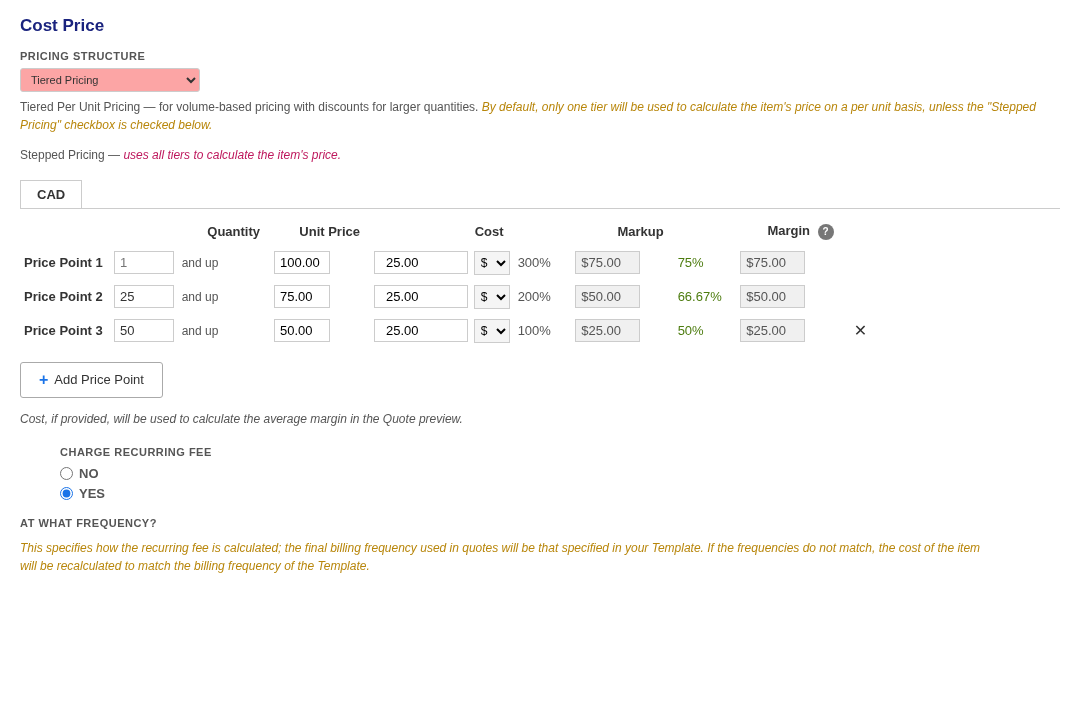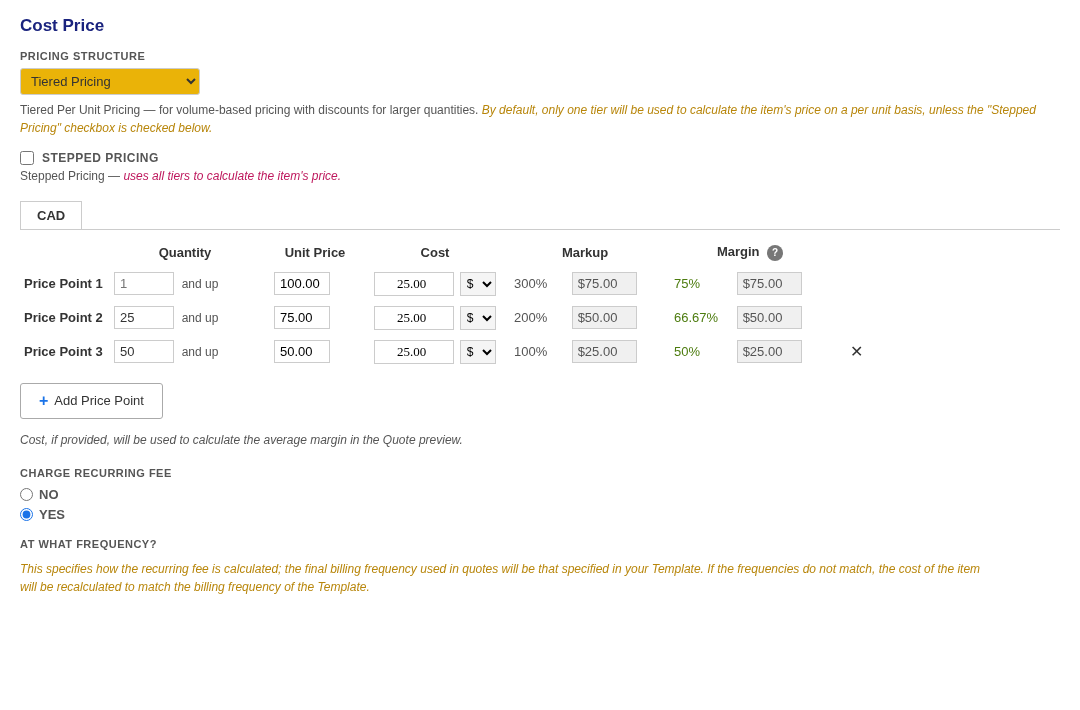--- a/index.html
+++ b/index.html
@@ -20,26 +20,26 @@
     }
     .section-label {
       font-size: 11px;
       font-weight: bold;
       color: #555;
       letter-spacing: 0.5px;
       margin-bottom: 6px;
     }
     select.pricing-structure-select {
       appearance: auto;
-      font-size: 13px;
+      font-size: 11px;
       padding: 4px 6px;
       border: 1px solid #ccc;
       border-radius: 3px;
       width: 180px;
-      background: #eab308;
+      background: #fca5a5;
       color: #333;
     }
     .description-text {
       font-size: 12px;
       color: #555;
       margin-top: 6px;
       line-height: 1.5;
     }
     .description-text em {
       color: #b8860b;
@@ -83,21 +83,21 @@
       font-weight: bold;
       cursor: pointer;
       color: #333;
     }
     .pricing-table {
       width: 100%;
       margin-top: 14px;
       border-collapse: collapse;
     }
     .pricing-table thead th {
-      text-align: center;
+      text-align: right;
       font-size: 13px;
       font-weight: bold;
       color: #333;
       padding-bottom: 6px;
       padding-right: 10px;
     }
     .pricing-table thead th.col-quantity { padding-left: 100px; }
     .pricing-table tbody tr td {
       padding: 5px 4px;
       vertical-align: middle;
@@ -125,25 +125,24 @@
       margin-left: 4px;
       margin-right: 10px;
     }
     .unit-price-input {
       width: 56px;
       padding: 3px 5px;
       border: 1px solid #ccc;
       font-size: 13px;
     }
     .cost-input {
-      width: 80px;
-      padding: 3px 22px;
-      border: 1px solid #ccc;
-      font-size: 13px;
-      font-family: Liberation Serif, serif;
+      width: 94px;
+      padding: 3px 11px;
+      border: 1px solid #ccc;
+      font-size: 13px;
     }
     .cost-type-select {
       padding: 3px 2px;
       border: 1px solid #ccc;
       font-size: 12px;
       background: #f5f5f5;
       width: 36px;
       margin-left: 2px;
     }
     .markup-pct {
@@ -203,20 +202,21 @@
       font-weight: bold;
     }
     .cost-note {
       margin-top: 14px;
       font-size: 12px;
       color: #555;
       font-style: italic;
     }
     .charge-section {
       margin-top: 20px;
+      margin-left: 40px;
     }
     .charge-section .section-label {
       margin-bottom: 8px;
     }
     .radio-row {
       display: flex;
       align-items: center;
       gap: 6px;
       margin-bottom: 5px;
     }
@@ -291,24 +291,20 @@
   <option>Tiered Pricing</option>
   <option>Flat Price</option>
   <option>Volume Pricing</option>
 </select>
 <p class="description-text">
   <span>Tiered Per Unit Pricing — for volume-based pricing with discounts for larger quantities.</span>
   <em> By default, only one tier will be used to calculate the item's price on a per unit basis, unless the "Stepped Pricing" checkbox is checked below.</em>
 </p>
 
 <div class="stepped-section">
-  <div class="stepped-label-row">
-    <input type="checkbox" class="checkbox-stepped" style="">
-    <span class="stepped-label">STEPPED PRICING</span>
-  </div>
   <div class="stepped-desc">
     <span>Stepped Pricing —</span>
     <em>uses all tiers to calculate the item's price.</em>
   </div>
 </div>
 
 <div class="tab-bar">
   <div class="tab">CAD</div>
 </div>
 

